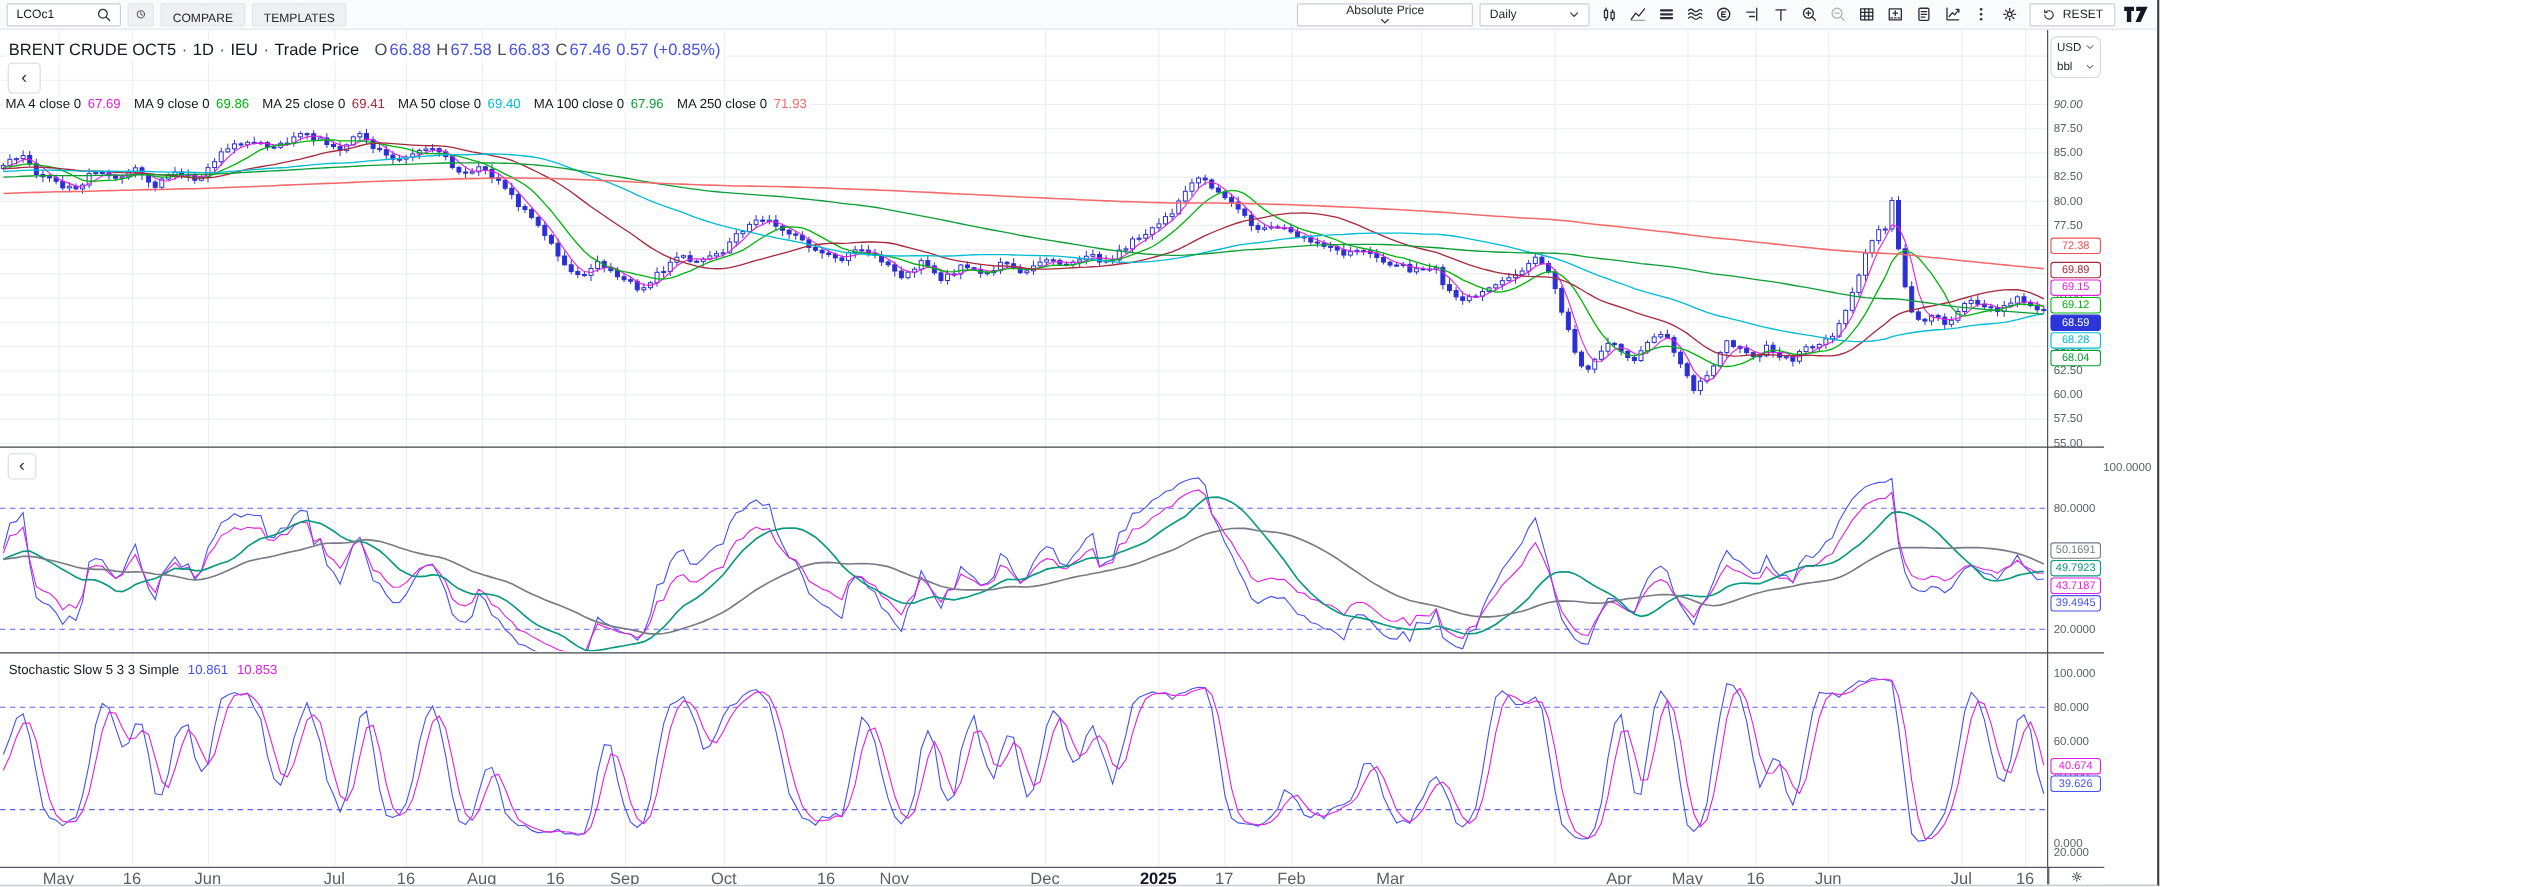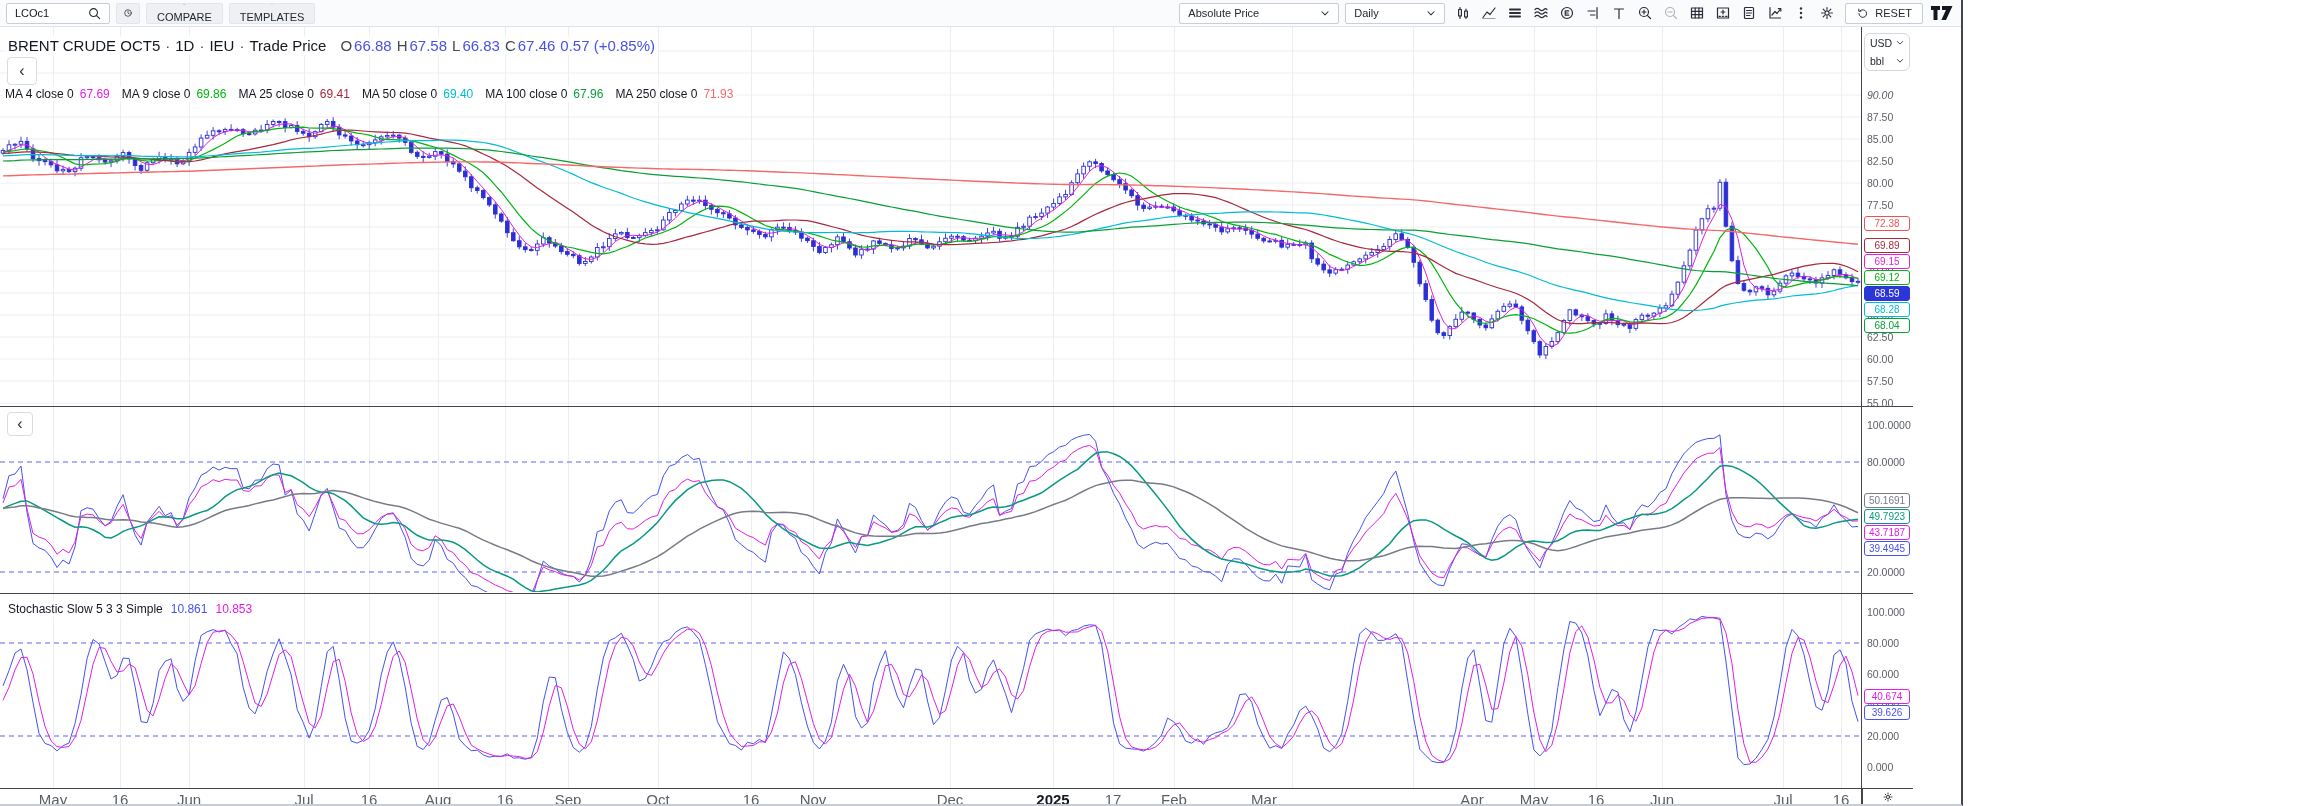--- a/index.html
+++ b/index.html
@@ -5,21 +5,21 @@
   html,body{margin:0;padding:0;background:#fff;}
   body{width:2304px;height:806px;overflow:hidden;font-family:"Liberation Sans",sans-serif;color:#131722;}
   .app{position:relative;width:1913px;height:804px;background:#fff;border-right:2px solid #42454d;border-bottom:2px solid #c9ccd2;overflow:hidden;padding-left:48px;}
   
   .toolbar{position:absolute;top:0;left:0;right:0;height:27px;background:#fafbfc;border-bottom:1px solid #e0e3eb;display:flex;align-items:center;gap:6px;padding:0 6px;z-index:10;box-sizing:border-box;}
   .symbol{display:flex;align-items:center;height:21px;background:#fff;border:1px solid #c9cdd6;border-radius:2px;padding:0 5px 0 8px;width:104px;box-sizing:border-box;}
   .symbol input{border:none;outline:none;width:72px;font-size:11px;color:#131722;font-family:inherit;background:transparent;padding:0;}
   .sqbtn{width:24px;height:21px;display:flex;align-items:center;justify-content:center;background:#eef0f3;border:1px solid #e2e5e9;border-radius:2px;cursor:pointer;}
   .btn{display:flex;align-items:center;gap:6px;height:21px;padding:0 10px;background:#eef0f3;border:1px solid #e2e5e9;border-radius:2px;font-size:11px;color:#23272f;cursor:pointer;white-space:nowrap;flex-direction:column;}
   .sel{display:flex;align-items:center;justify-content:space-between;height:21px;background:#fff;border:1px solid #c9cdd6;border-radius:2px;padding:0 8px;font-size:11px;color:#23272f;cursor:pointer;box-sizing:border-box;}
-  .sel.w1{width:160px;margin-left:auto;}
+  .sel.w1{width:160px;margin-left:auto;flex-direction:column;}
   .sel.w2{width:100px;}
   .icongrp{display:flex;align-items:center;gap:2px;}
   .iconbtn{width:24px;height:22px;display:flex;align-items:center;justify-content:center;border-radius:2px;cursor:pointer;background:transparent;border:none;padding:0;}
   .ic{stroke:#2a2e39;fill:none;stroke-width:1.2;stroke-linecap:round;stroke-linejoin:round;}
   .ic.dim{opacity:.35;}
   .resetbtn{display:flex;align-items:center;gap:6px;height:21px;padding:0 10px;background:#fff;border:1px solid #c9cdd6;border-radius:2px;font-size:11px;color:#23272f;cursor:pointer;}
   .logo{display:flex;align-items:center;margin:0 2px;}
   
   #chart-svg{position:absolute;top:0;left:0;z-index:1;}
   .zone{position:absolute;z-index:2;background:transparent;}
@@ -1018,28 +1018,28 @@
     <span class="tick" style="top: 199px;">77.50</span>
     <span class="tick" style="top: 221px;">75.00</span>
     <span class="tick" style="top: 243px;">72.50</span>
     <span class="tick" style="top: 265px;">70.00</span>
     <span class="tick" style="top: 287px;">67.50</span>
     <span class="tick" style="top: 309px;">65.00</span>
     <span class="tick" style="top: 331px;">62.50</span>
     <span class="tick" style="top: 353px;">60.00</span>
     <span class="tick" style="top: 375px;">57.50</span>
     <span class="tick" style="top: 397px;">55.00</span>
-    <span class="tick" style="top: 419.334px;">100.0000</span>
+    <span class="tick" style="top: 419.334px; margin-left: 45px;">100.0000</span>
     <span class="tick" style="top: 456px;">80.0000</span>
     <span class="tick" style="top: 565.998px;">20.0000</span>
     <span class="tick" style="top: 606px;">100.000</span>
     <span class="tick" style="top: 637px;">80.000</span>
     <span class="tick" style="top: 668px;">60.000</span>
     <span class="tick" style="top: 699px;">40.000</span>
-    <span class="tick" style="top: 730px;">20.000</span>
+    <span class="tick" style="top: 769px;">20.000</span>
     <span class="tick" style="top: 761px;">0.000</span>
     <span class="plabel" style="top: 216.153px; border-color: rgb(239, 83, 80); color: rgb(239, 83, 80);">72.38</span>
     <span class="plabel" style="top: 238.065px; border-color: rgb(168, 40, 60); color: rgb(168, 40, 60);">69.89</span>
     <span class="plabel" style="top: 254.065px; border-color: rgb(227, 30, 227); color: rgb(227, 30, 227);">69.15</span>
     <span class="plabel" style="top: 270.065px; border-color: rgb(0, 181, 12); color: rgb(0, 181, 12);">69.12</span>
     <span class="plabel" style="top: 286.065px; background: rgb(43, 53, 216); border-color: rgb(43, 53, 216); color: rgb(255, 255, 255);">68.59</span>
     <span class="plabel" style="top: 302.065px; border-color: rgb(0, 188, 212); color: rgb(0, 188, 212);">68.28</span>
     <span class="plabel" style="top: 318.065px; border-color: rgb(10, 158, 53); color: rgb(10, 158, 53);">68.04</span>
     <span class="plabel" style="top: 493.211px; border-color: rgb(120, 123, 134); color: rgb(120, 123, 134);">50.1691</span>
     <span class="plabel" style="top: 509.211px; border-color: rgb(8, 153, 129); color: rgb(8, 153, 129);">49.7923</span>

